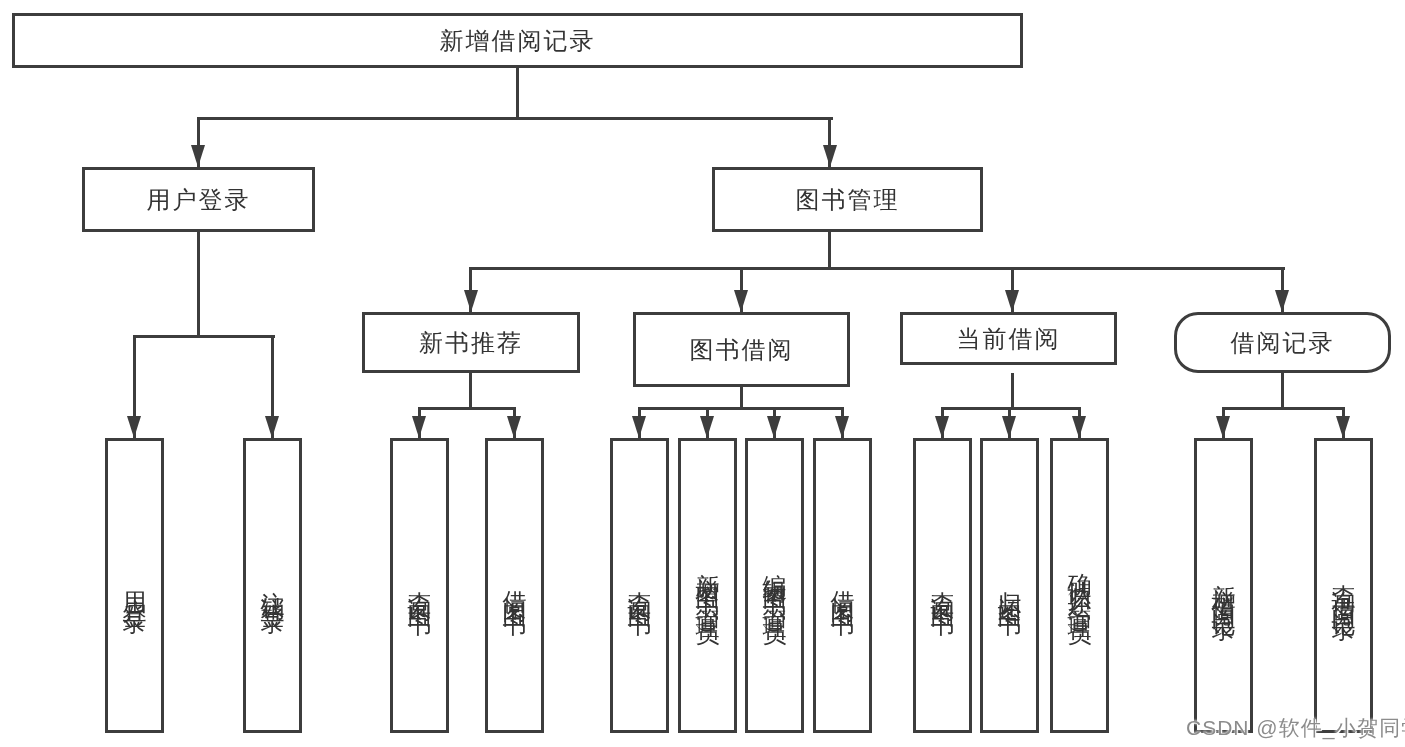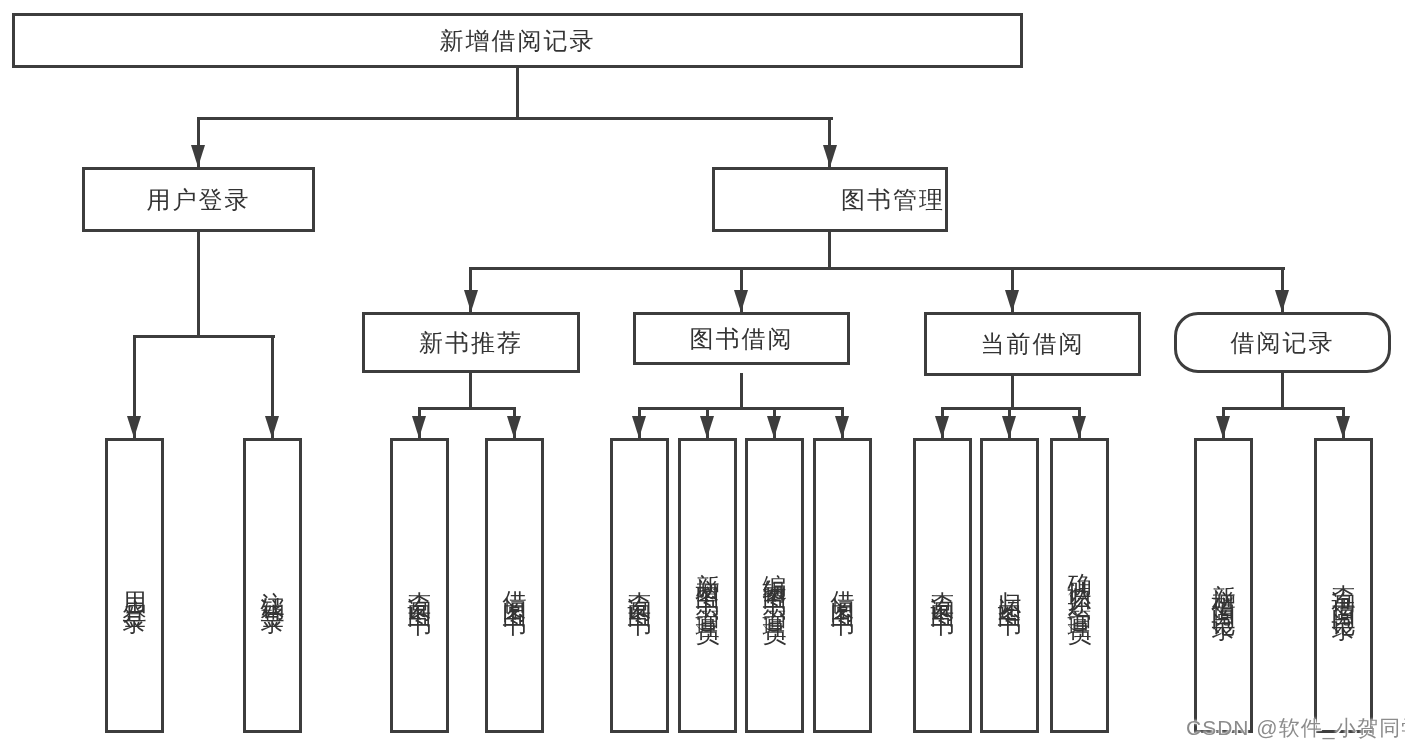--- a/index.html
+++ b/index.html
@@ -102,31 +102,31 @@
   <div class="line" style="left:1342px; top:407px; width:3px; height:31px;"></div>
   <div class="head" style="left:1336px; top:416px;"></div>
 
   <div class="box" style="left:12px; top:13px; width:1011px; height:55px;">
     <span>新增借阅记录</span>
   </div>
 
   <div class="box" style="left:82px; top:167px; width:233px; height:65px;">
     <span>用户登录</span>
   </div>
-  <div class="box" style="left:712px; top:167px; width:236px; height:65px;justify-content:flex-end;">
+  <div class="box" style="left:712px; top:167px; width:271px; height:65px;">
     <span>图书管理</span>
   </div>
 
   <div class="box" style="left:362px; top:312px; width:218px; height:61px;">
     <span>新书推荐</span>
   </div>
-  <div class="box" style="left:633px; top:312px; width:217px; height:53px;">
+  <div class="box" style="left:633px; top:312px; width:217px; height:75px;">
     <span>图书借阅</span>
   </div>
-  <div class="box" style="left:924px; top:312px; width:217px; height:64px;text-align:center;">
+  <div class="box" style="left:900px; top:312px; width:217px; height:53px;text-align:center;">
     <span>当前借阅</span>
   </div>
   <div class="box" style="left:1174px; top:312px; width:217px; height:61px;border-radius:24px;">
     <span>借阅记录</span>
   </div>
 
   <div class="box vbox" style="left:105px; top:438px; width:59px; height:295px;">
     <span>用户登录</span>
   </div>
   <div class="box vbox" style="left:243px; top:438px; width:59px; height:295px;">

